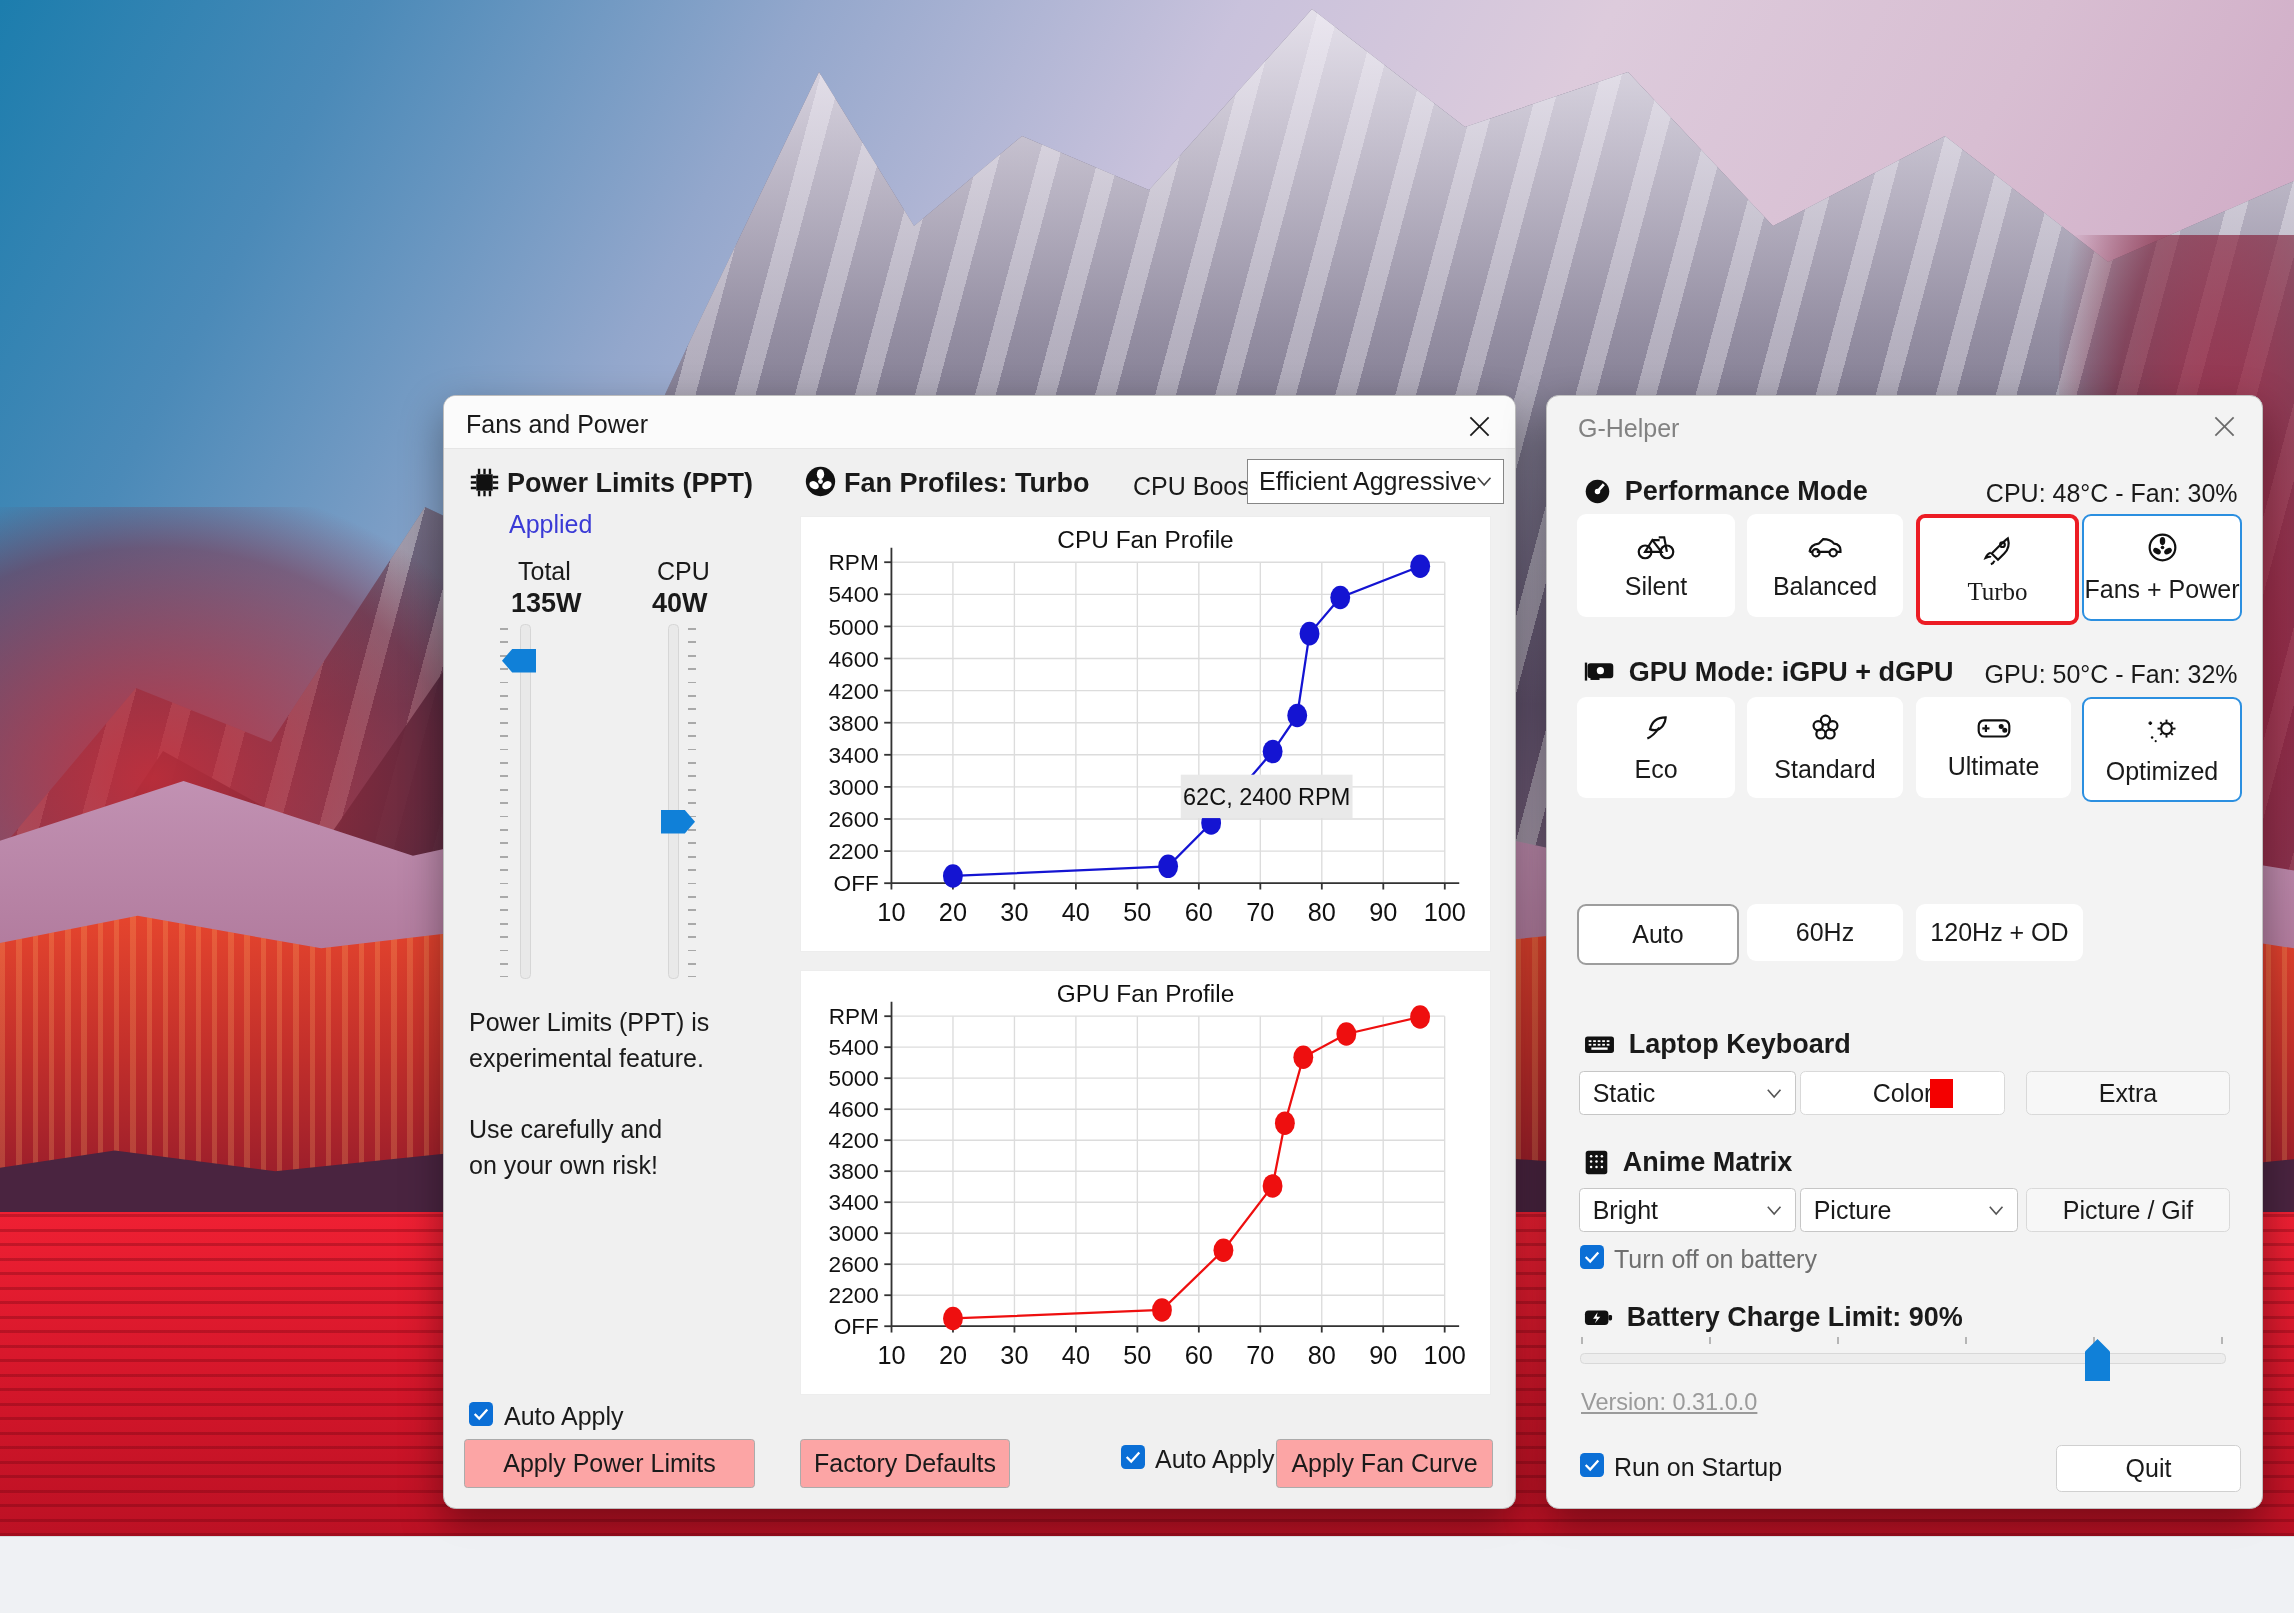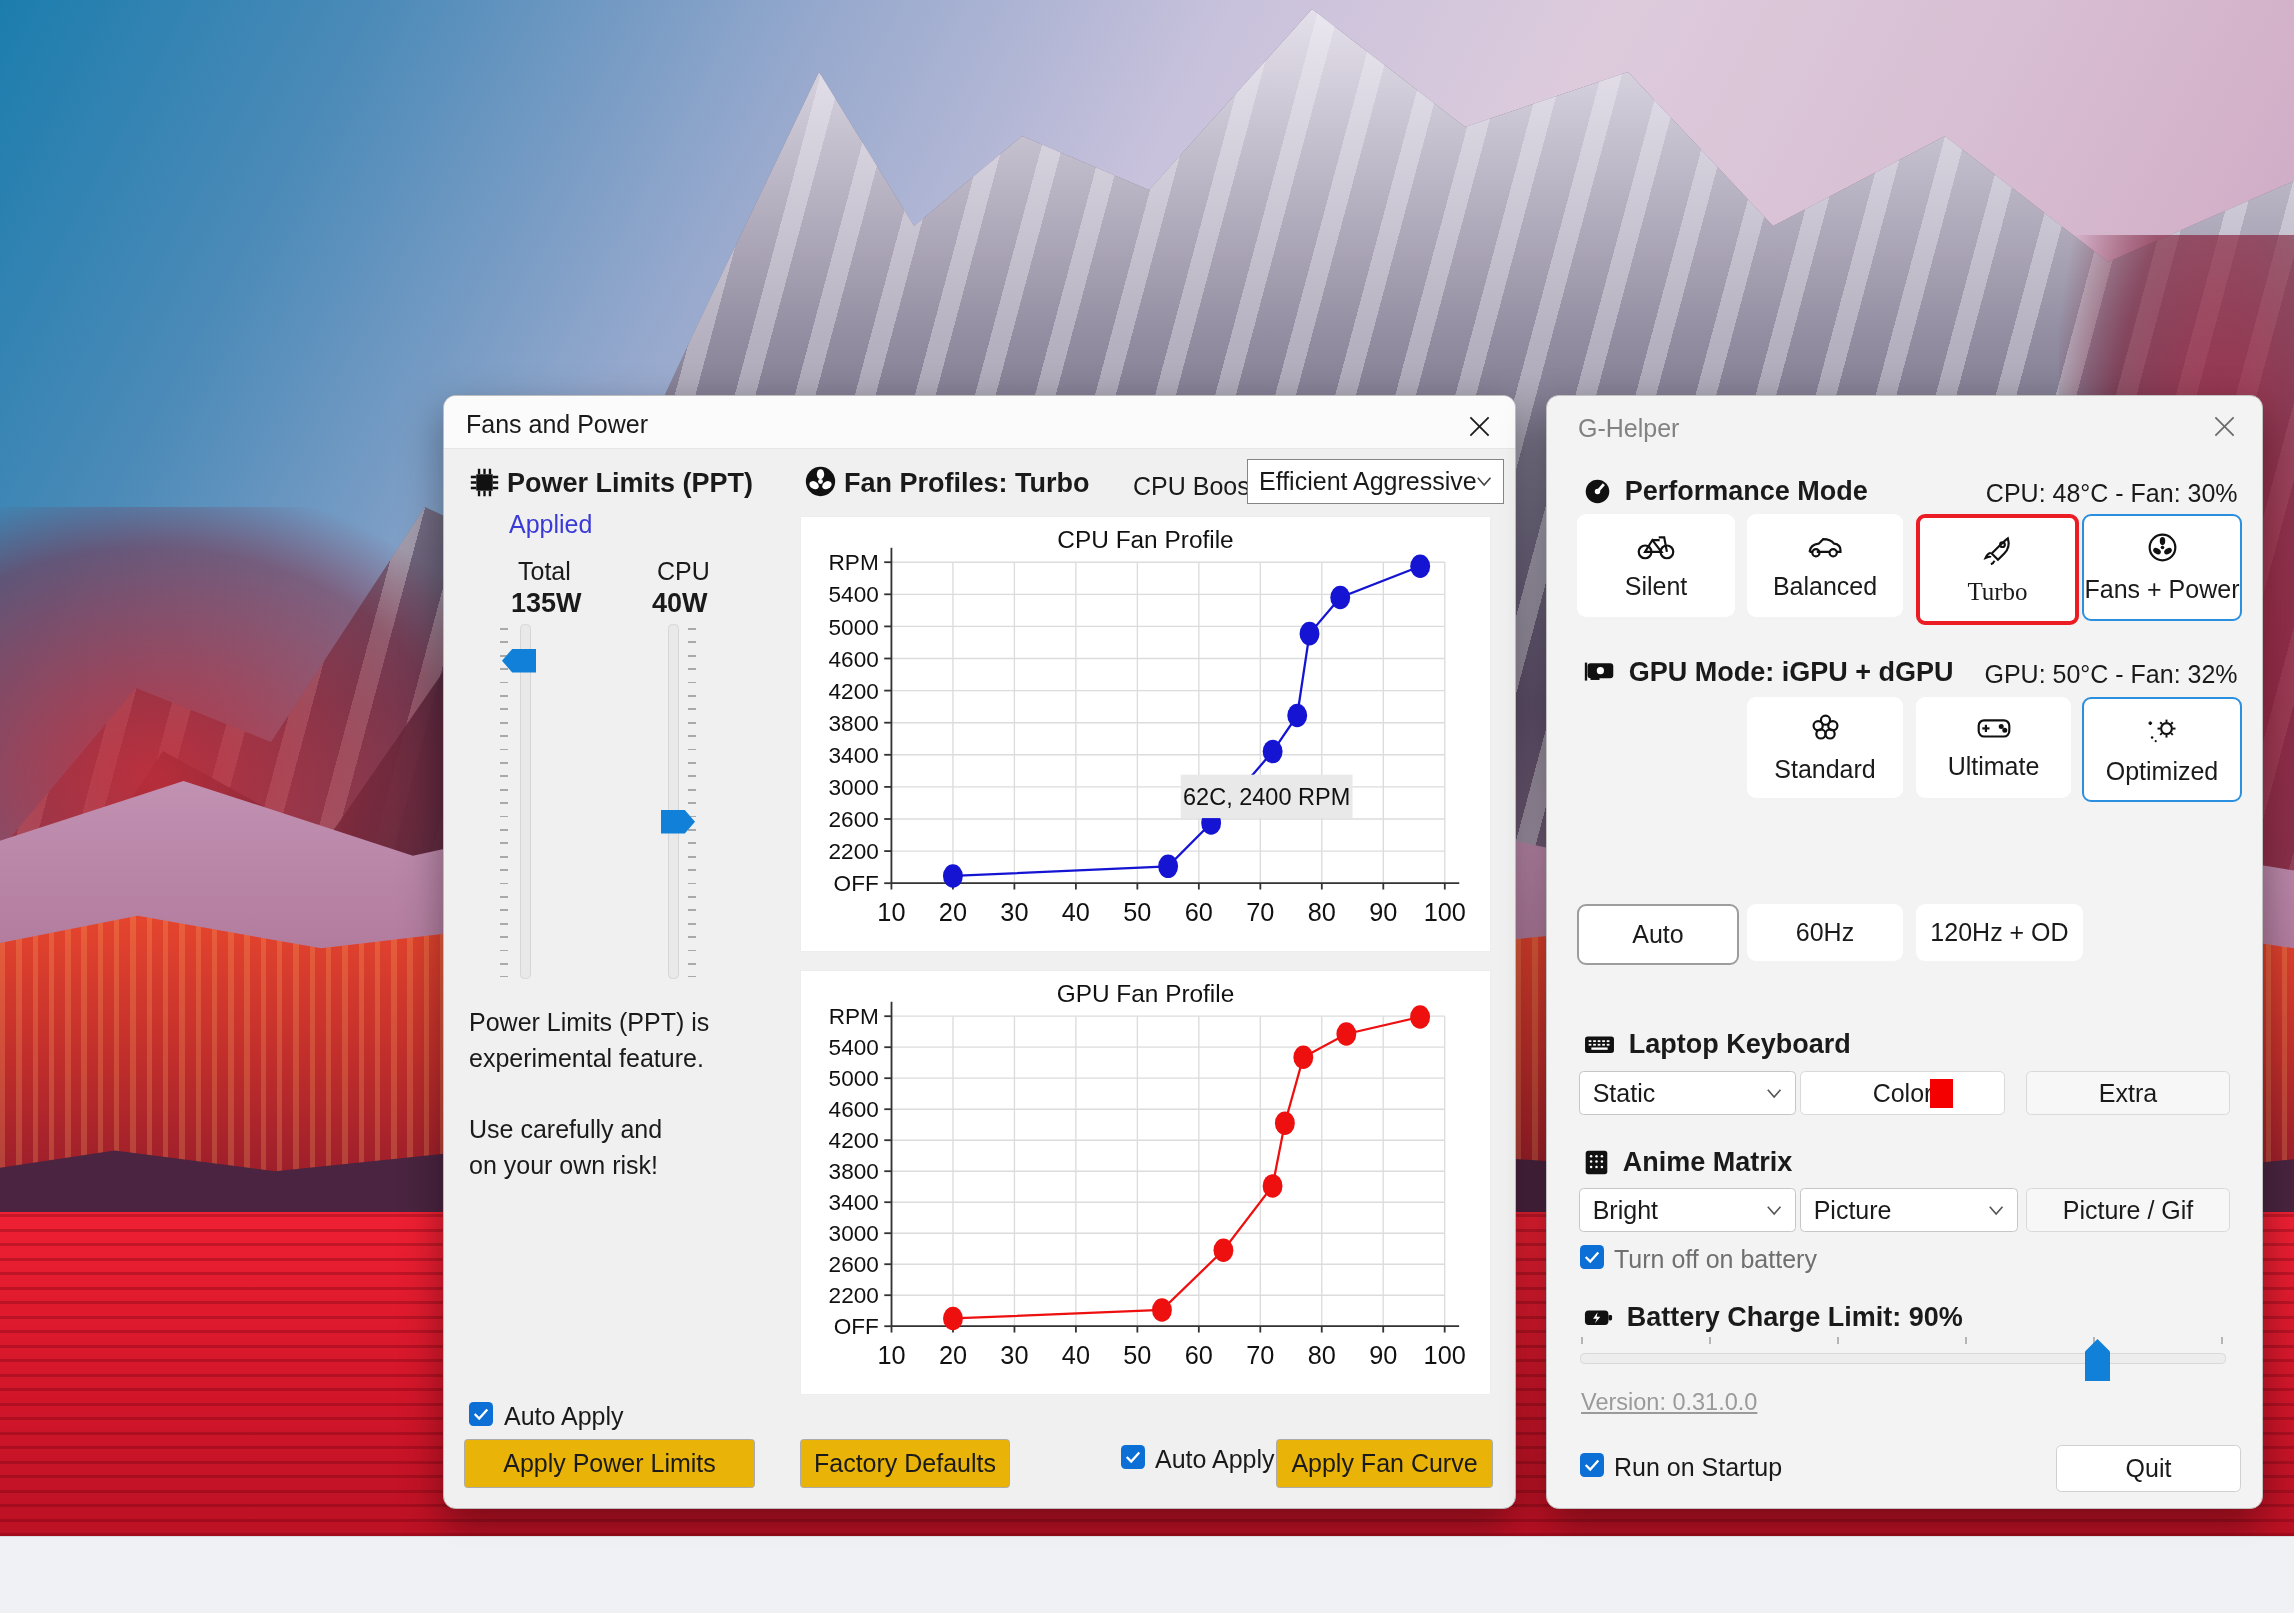--- a/index.html
+++ b/index.html
@@ -45,21 +45,21 @@
   .f28{font-size:25px;} .f30{font-size:27px;}
 
   
   .fans-titlebar{position:absolute;left:0;top:0;right:0;height:52px;background:#fbfbfb;border-bottom:0.9px solid #e6e6e6;}
   .vtrack{position:absolute;width:9px;height:353px;background:#e9e9e9;border:0.9px solid #d6d6d6;border-radius:4.5px;}
   .vthumb{position:absolute;width:34px;height:23.5px;background:#1080d8;}
   .vthumb.left{clip-path:polygon(0 50%,30% 0,100% 0,100% 100%,30% 100%);}
   .vthumb.right{clip-path:polygon(100% 50%,70% 0,0 0,0 100%,70% 100%);}
   .vticks{position:absolute;width:8.1px;height:349px;
     background:repeating-linear-gradient(to bottom,#a9a9a9 0 1.8px,rgba(0,0,0,0) 1.8px 13.4px);}
-  .winbtn{position:absolute;background:#eab308;border:0.9px solid #ababab;border-radius:3.6px;
+  .winbtn{position:absolute;background:#fca5a5;border:0.9px solid #ababab;border-radius:3.6px;
     font-size:25px;display:flex;align-items:center;justify-content:center;cursor:pointer;}
   .checkbox{position:absolute;width:24.4px;height:24.4px;background:#0b6fd6;border-radius:4.5px;
     display:flex;align-items:center;justify-content:center;cursor:pointer;}
   .combo{position:absolute;background:#fff;display:flex;align-items:center;font-size:25px;cursor:pointer;}
   .combo .chev{position:absolute;right:11px;}
 
   
   .gh-section-head{position:absolute;display:flex;align-items:center;gap:12.7px;font-size:27px;font-weight:bold;}
   .gh-status{position:absolute;font-size:25px;text-align:right;right:24.4px;}
   .modebtn{position:absolute;background:#fff;border-radius:9px;cursor:pointer;
@@ -445,20 +445,31 @@
               <circle cx="19" cy="13" r="4" fill="#fff" stroke="none"></circle>
               <line x1="3" y1="4" x2="3" y2="24"></line>
               <line x1="8" y1="22" x2="18" y2="22"></line>
             </g>
           </svg>
         </span>
       <span>GPU Mode: iGPU + dGPU</span>
     </div>
     <div class="gh-status" style="top:264px;">GPU: 50°C -  Fan: 32%</div>
 
+    <div class="modebtn" style="left:30px;top:301px;width:158px;height:101px;">
+      <span>
+          <svg width="33" height="33" viewBox="0 0 36 36">
+            <g fill="none" stroke="#111" stroke-width="2.4">
+              <path d="M28 7 q-14 0 -17 13 q9 3 14 -4 q3 -5 3 -9 z"></path>
+              <path d="M8 30 q7 -3 13 -12"></path>
+            </g>
+          </svg>
+        </span>
+      <span>Eco</span>
+    </div>
     <div class="modebtn" style="left:369px;top:301px;width:155px;height:101px;">
       <span>
           <svg width="38" height="27" viewBox="0 0 42 30">
             <g fill="none" stroke="#111" stroke-width="2.4">
               <rect x="4" y="7" width="34" height="18" rx="6"></rect>
               <line x1="12" y1="12" x2="12" y2="20"></line>
               <line x1="8" y1="16" x2="16" y2="16"></line>
               <circle cx="29" cy="14" r="1.6" fill="#111"></circle>
               <circle cx="33" cy="18" r="1.6" fill="#111"></circle>
             </g>

